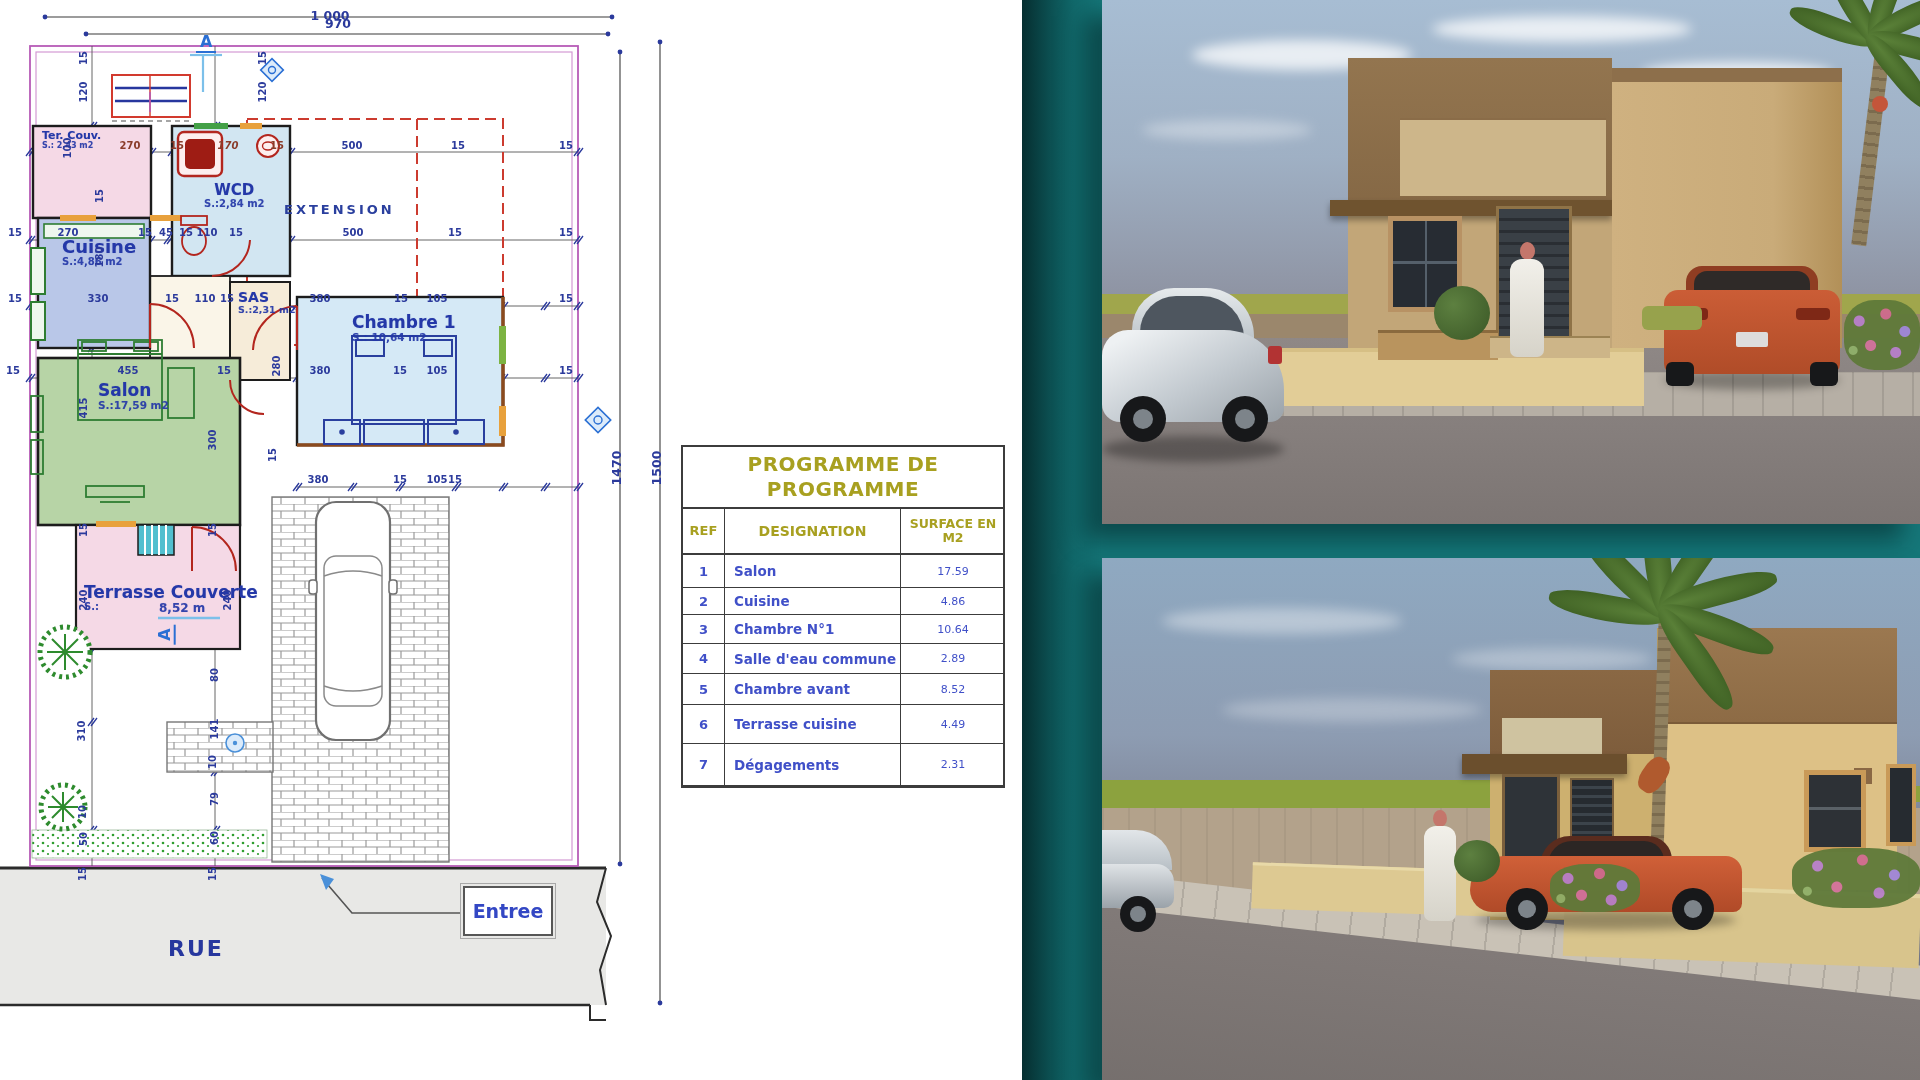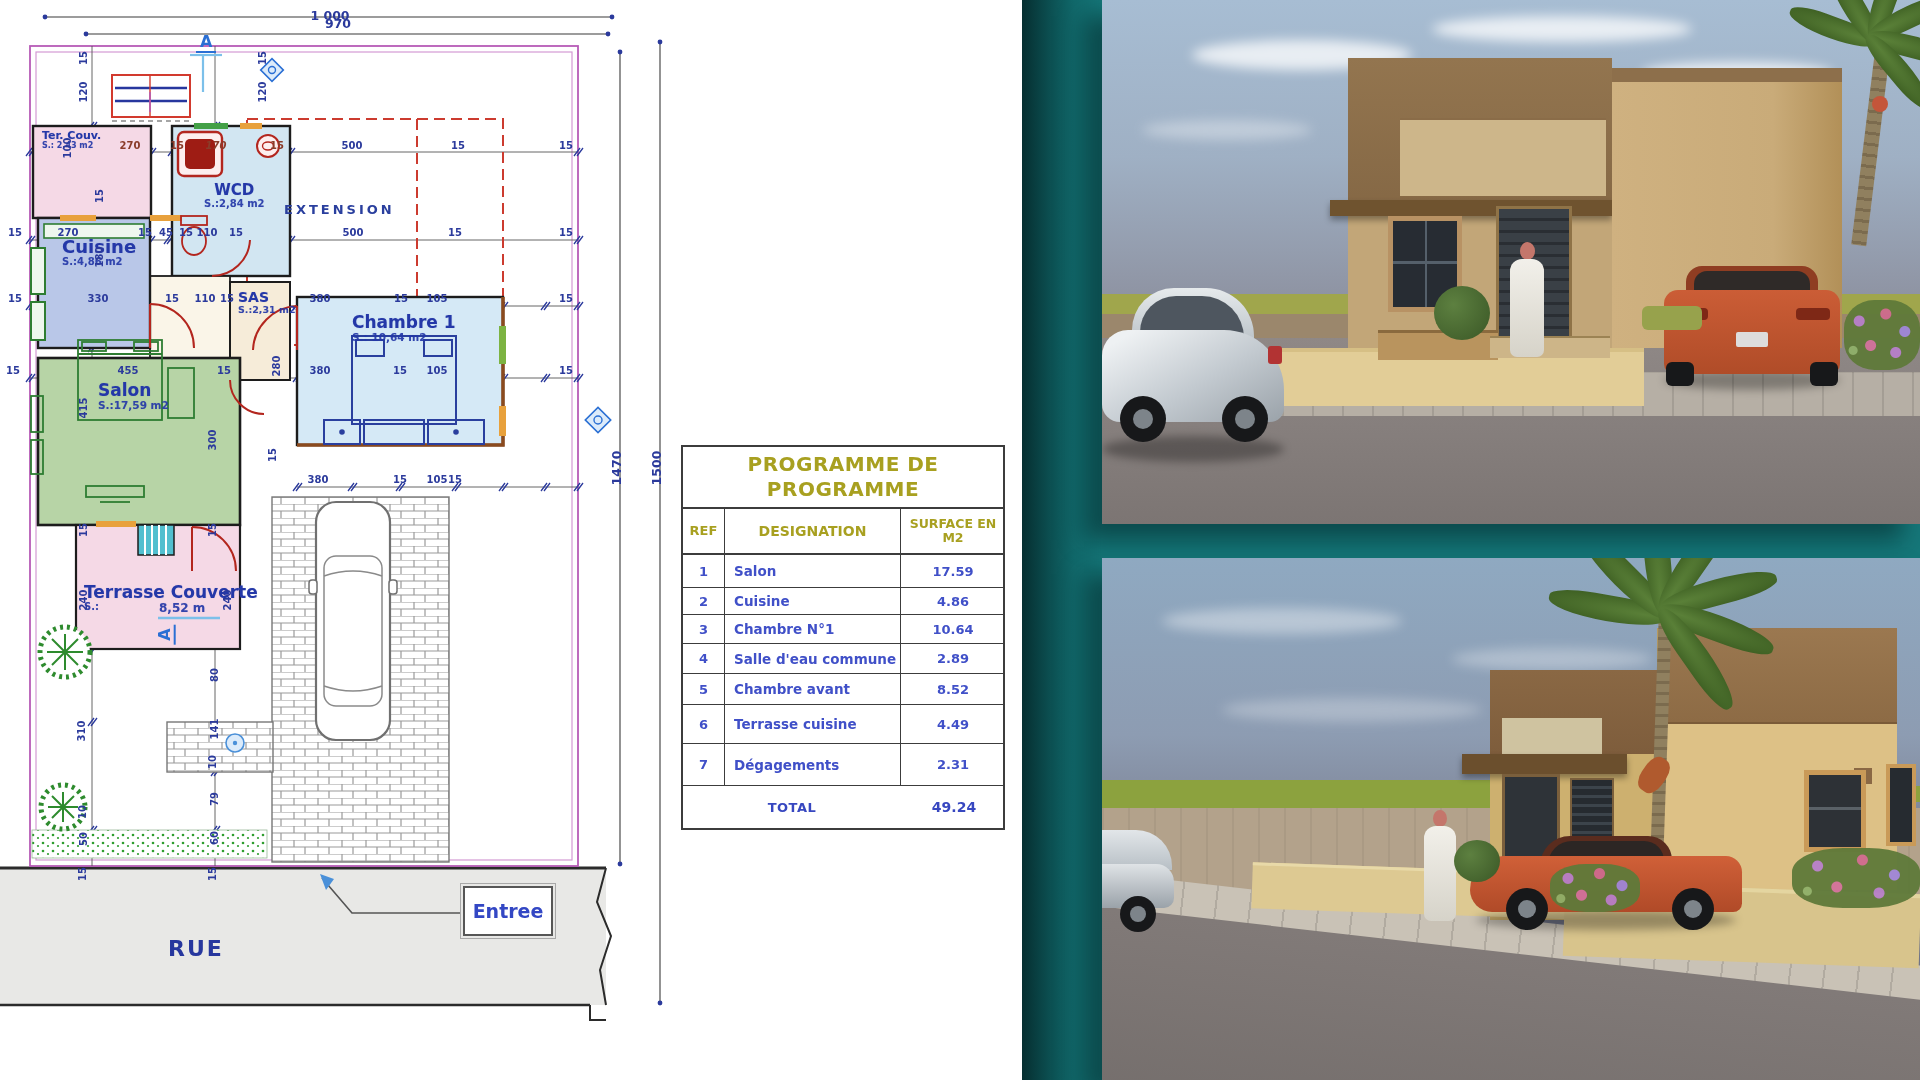--- a/index.html
+++ b/index.html
@@ -44,21 +44,21 @@
   .t-head>div{display:flex;align-items:center;justify-content:center;color:#a8a020;
               font-weight:bold;font-size:12.5px;text-align:center;line-height:1.15;}
   .t-head .c-ref{border-right:1.5px solid #3c3c3c;font-size:13px;}
   .t-head .c-des{border-right:1.5px solid #3c3c3c;font-size:14px;}
   .t-row{display:grid;grid-template-columns:42px 176px 104px;border-bottom:1.5px solid #3c3c3c;}
   .t-row>div{display:flex;align-items:center;color:#4050c8;}
   .t-row .r-ref{justify-content:center;font-weight:bold;font-size:13px;
                 border-right:1.5px solid #3c3c3c;}
   .t-row .r-des{padding-left:9px;font-size:13.5px;font-weight:bold;
                 border-right:1.5px solid #3c3c3c;}
-  .t-row .r-sur{justify-content:center;font-size:13px;font-weight:bold;}
+  .t-row .r-sur{justify-content:center;font-size:11px;font-weight:normal;}
   .t-total{display:grid;grid-template-columns:218px 106px;height:42px;}
   .t-total>div{display:flex;align-items:center;justify-content:center;color:#3747c0;
                font-weight:bold;}
   .tt-label{font-size:13px;letter-spacing:.5px;}
   .tt-value{font-size:14px;}
 
   
   #teal-band{position:absolute;left:1022px;top:0;width:898px;height:1080px;
              background:linear-gradient(90deg,#062e30 0px,#0b4d4f 26px,#11696b 52px,#157779 80px,#157779 100%);}
   .render{position:absolute;left:1102px;width:818px;overflow:hidden;
@@ -388,21 +388,21 @@
       <span>Entree</span>
     </div>
     <div id="marker-a-top" class="a-marker">A</div>
     <div id="marker-a-bottom" class="a-marker">A</div>
 
     <div id="dim-layer">
         <span class="dim big" style="left: 330px; top: 16px;">1 000</span>
         <span class="dim big" style="left: 338px; top: 24px;">970</span>
         <span class="dim m" style="left: 130px; top: 146px;">270</span>
         <span class="dim m" style="left: 177px; top: 146px;">15</span>
-        <span class="dim m" style="left: 216px; top: 146px; font-style: italic;">170</span>
+        <span class="dim m" style="left: 228px; top: 146px; font-style: italic;">170</span>
         <span class="dim m" style="left: 277px; top: 146px;">15</span>
         <span class="dim" style="left: 352px; top: 146px;">500</span>
         <span class="dim" style="left: 458px; top: 146px;">15</span>
         <span class="dim" style="left: 566px; top: 146px;">15</span>
         <span class="dim" style="left: 15px; top: 233px;">15</span>
         <span class="dim" style="left: 68px; top: 233px;">270</span>
         <span class="dim" style="left: 145px; top: 233px;">15</span>
         <span class="dim" style="left: 166px; top: 233px;">45</span>
         <span class="dim" style="left: 186px; top: 233px;">15</span>
         <span class="dim" style="left: 207px; top: 233px;">110</span>
@@ -499,24 +499,20 @@
             <div class="r-ref">6</div>
             <div class="r-des">Terrasse cuisine</div>
             <div class="r-sur">4.49</div>
           </div>
           <div class="t-row" style="height: 42px;">
             <div class="r-ref">7</div>
             <div class="r-des">Dégagements</div>
             <div class="r-sur">2.31</div>
           </div>
         </div>
-      <div class="t-total">
-        <div class="tt-label">TOTAL</div>
-        <div class="tt-value">49.24</div>
-      </div>
     </div>
   </div>
 
   <div id="teal-band"></div>
 
   <div id="render-top" class="render">
     <div class="sky1"></div>
     <div class="cloud" style="left:90px;top:40px;width:220px;height:30px"></div>
     <div class="cloud" style="left:330px;top:16px;width:260px;height:26px"></div>
     <div class="cloud" style="left:540px;top:62px;width:190px;height:22px"></div>

